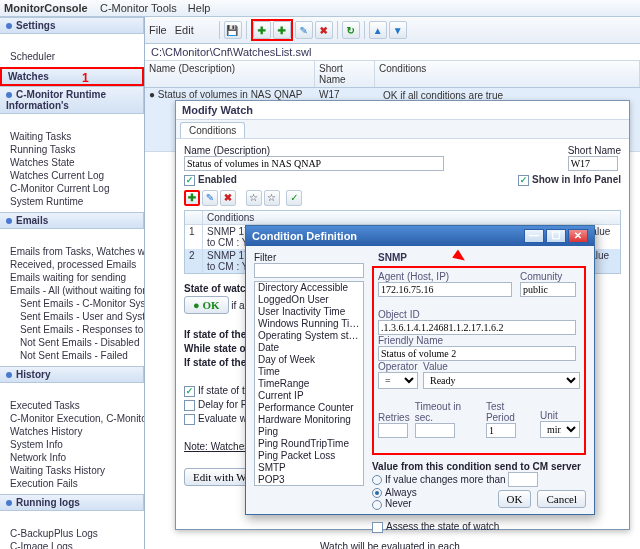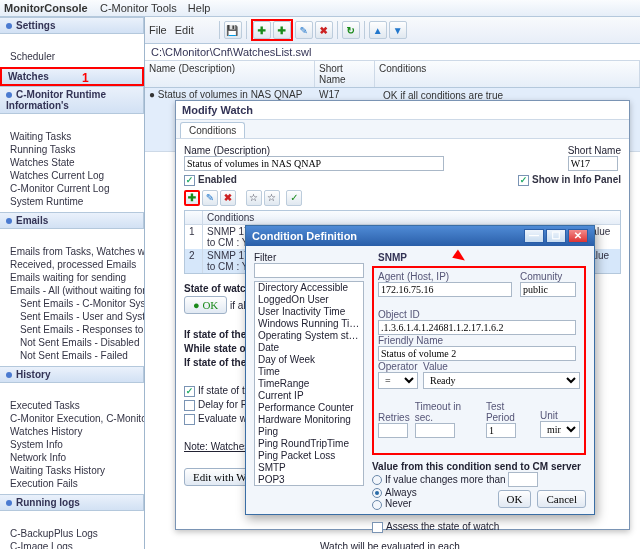--- a/index.html
+++ b/index.html
@@ -377,21 +377,21 @@
           <div class="ic2">SNMP 172.16.75.16 : Status of Volume 1 = Ready, 2x, timeout 2s, check every 1min; Value to CM : Yes</div>
         </div>
       <div class="ir sel">
           <div class="ic1">2</div>
           <div class="ic2">SNMP 172.16.75.16 : Status of volume 2 = Ready, 2x, timeout 2s, check every 1min; Value to CM : Yes</div>
         </div>
     </div>
 
     <div class="stateblock">
       <b>State of watch is:</b><br>
-      <button class="btn" style="color:#1a8a1a;font-weight:normal">● <span>OK</span></button>
+      <button class="btn" style="color:#1a8a1a;font-weight:bold">● <span>OK</span></button>
       <span>if all conditions</span><br><br>
       <b>If state of the watch</b><br>
       <b>While state of the watch</b><br>
       <b>If state of the watch</b><br><br>
       <span class="chk">✓</span><span>If state of the watch</span><br>
       <span class="chk"></span><span>Delay for FAIL state</span><br>
       <span class="chk"></span><span>Evaluate watch state</span><br><br>
       <u>Note: Watches are active</u><br><br>
       <button class="btn">Edit with Wizard</button>
     </div>

